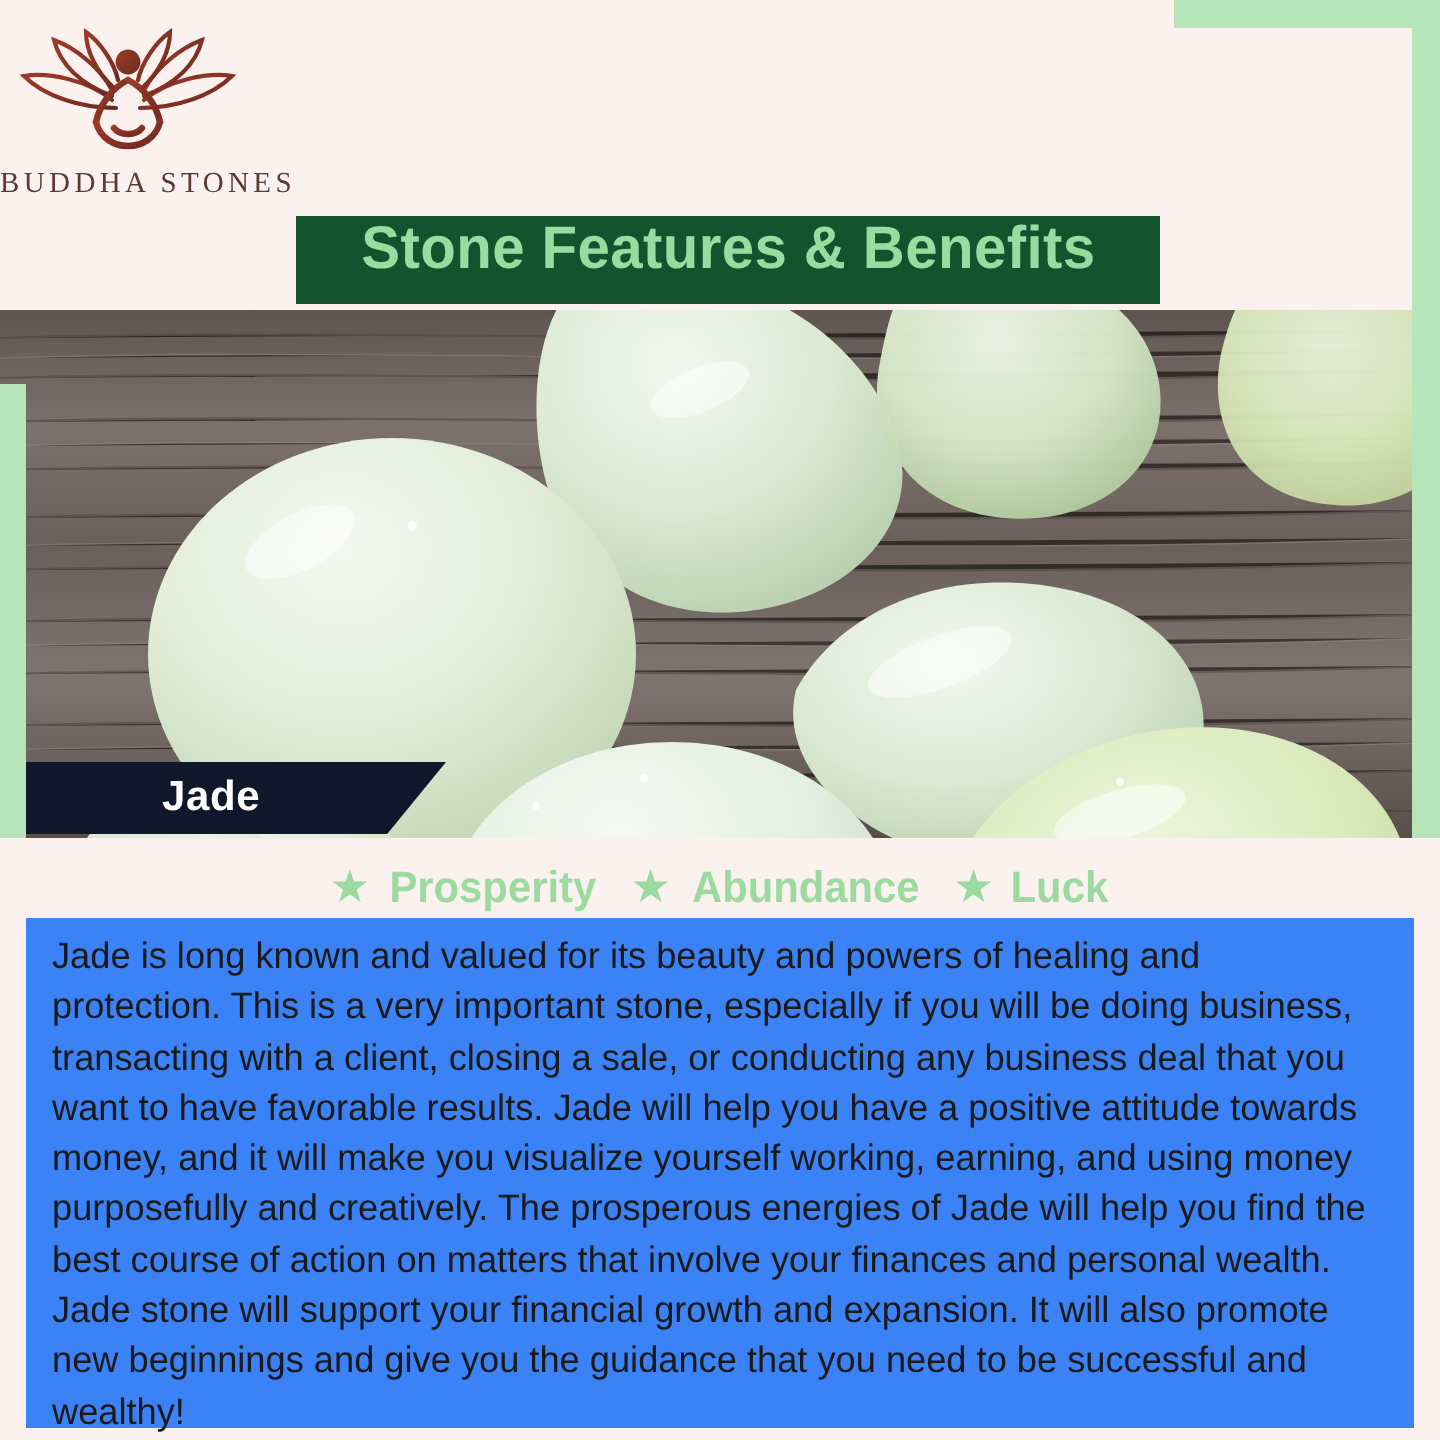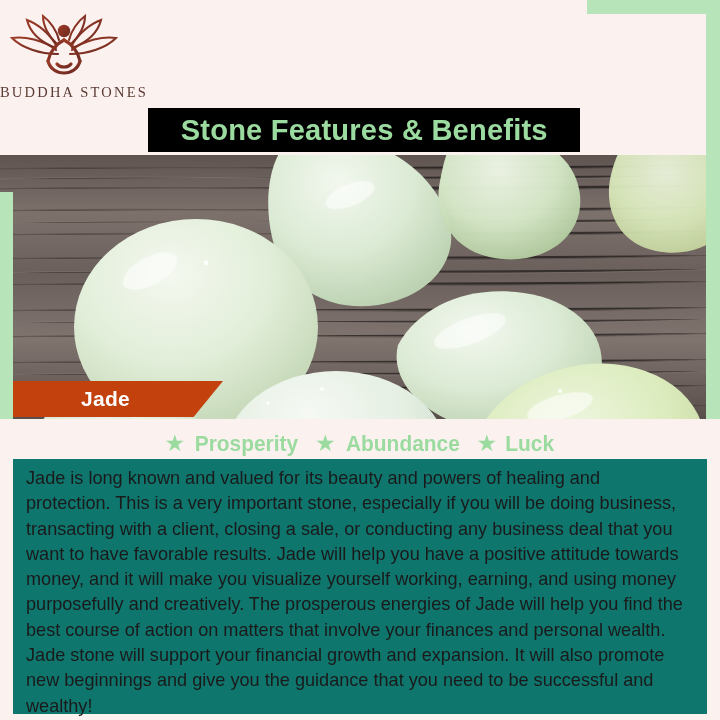--- a/index.html
+++ b/index.html
@@ -78,23 +78,23 @@
     font-weight: 400;
   }
 
   
   .title-banner {
     position: absolute;
     left: 148px;
     top: 108px;
     width: 432px;
     height: 44px;
-    background: #000000;
-    display: flex;
-    align-items: center;
+    background: #14532d;
+    display: flex;
+    align-items: flex-start;
     justify-content: center;
     z-index: 5;
   }
   .title-text {
     font-family: "Liberation Sans Narrow", "Liberation Sans", sans-serif;
     font-weight: bold;
     font-size: 30px;
     color: #9bdba0;
     letter-spacing: 0.2px;
     white-space: nowrap;
@@ -118,21 +118,21 @@
     height: 264px;
   }
 
   
   .jade-band {
     position: absolute;
     left: 13px;
     top: 381px;
     width: 210px;
     height: 36px;
-    background: #c2410c;
+    background: #0f172a;
     z-index: 6;
     clip-path: polygon(0 0, 100% 0, 86% 100%, 0 100%);
     display: flex;
     align-items: center;
   }
   .jade-label {
     color: #ffffff;
     font-weight: bold;
     font-size: 21px;
     margin-left: 68px;
@@ -178,21 +178,21 @@
     transform: scaleX(0.95);
     white-space: nowrap;
   }
 
   .body-panel {
     position: absolute;
     left: 13px;
     top: 40px;
     width: 694px;
     height: 255px;
-    background: #0f766e;
+    background: #3b82f6;
     box-sizing: border-box;
     padding: 6px 12px 0 13px;
   }
   .body-text {
     font-family: "Liberation Sans Narrow", "Liberation Sans", sans-serif;
     font-size: 18.4px;
     line-height: 25.3px;
     color: #1a1a1a;
     font-weight: 400;
     text-align: left;

